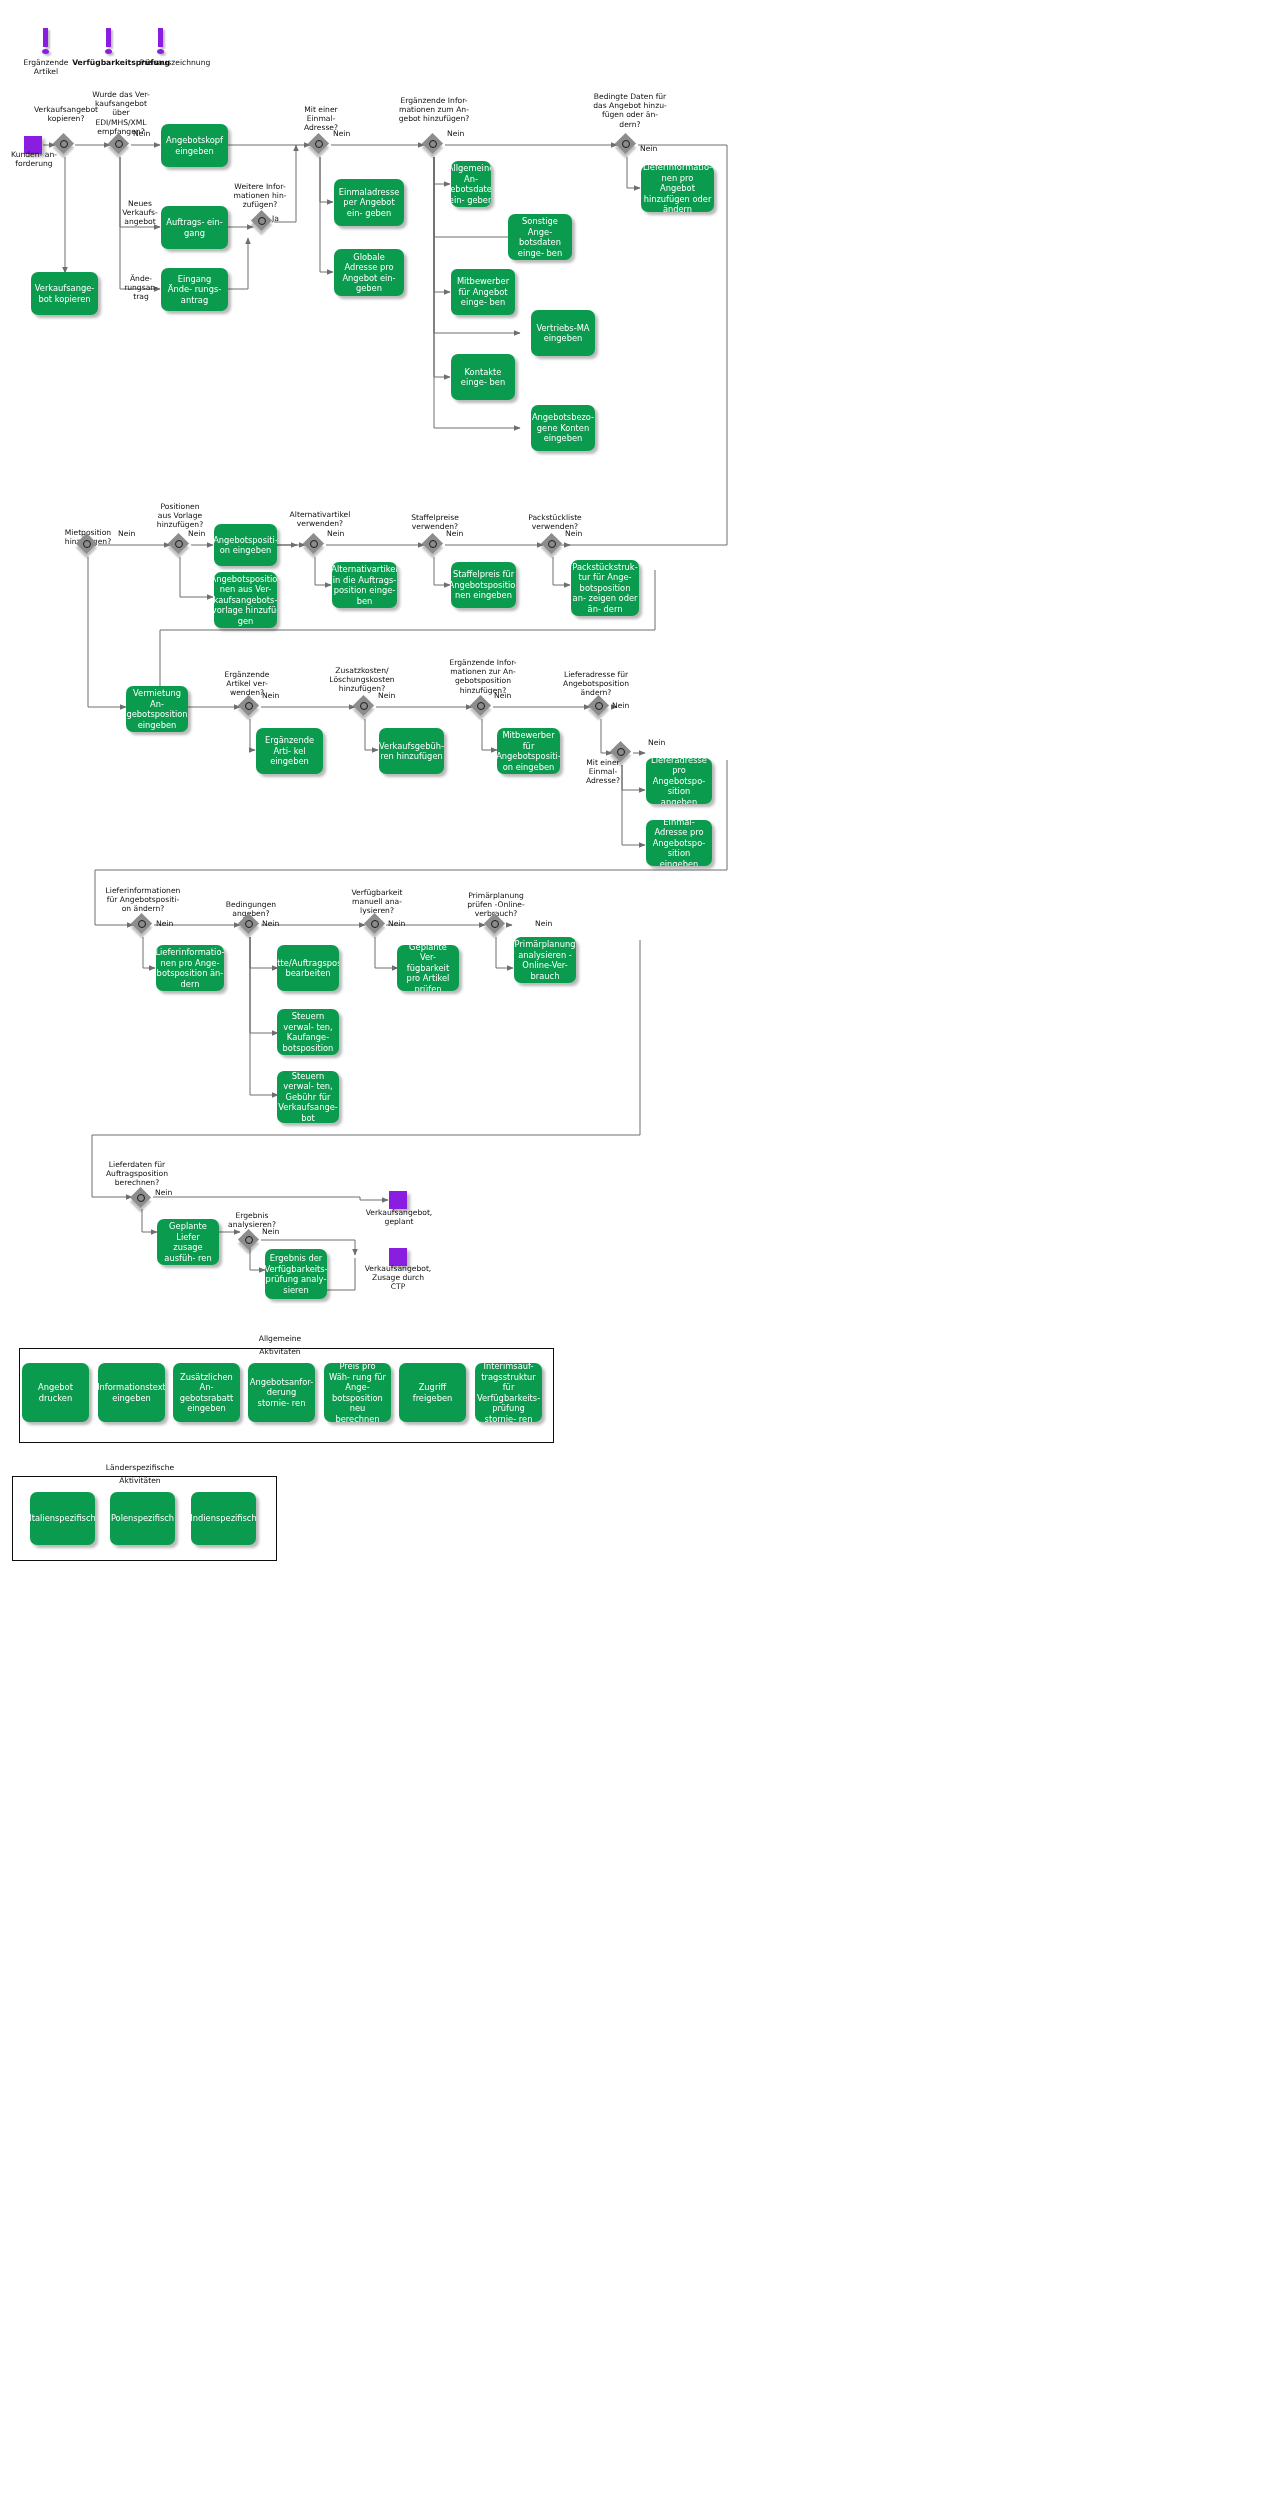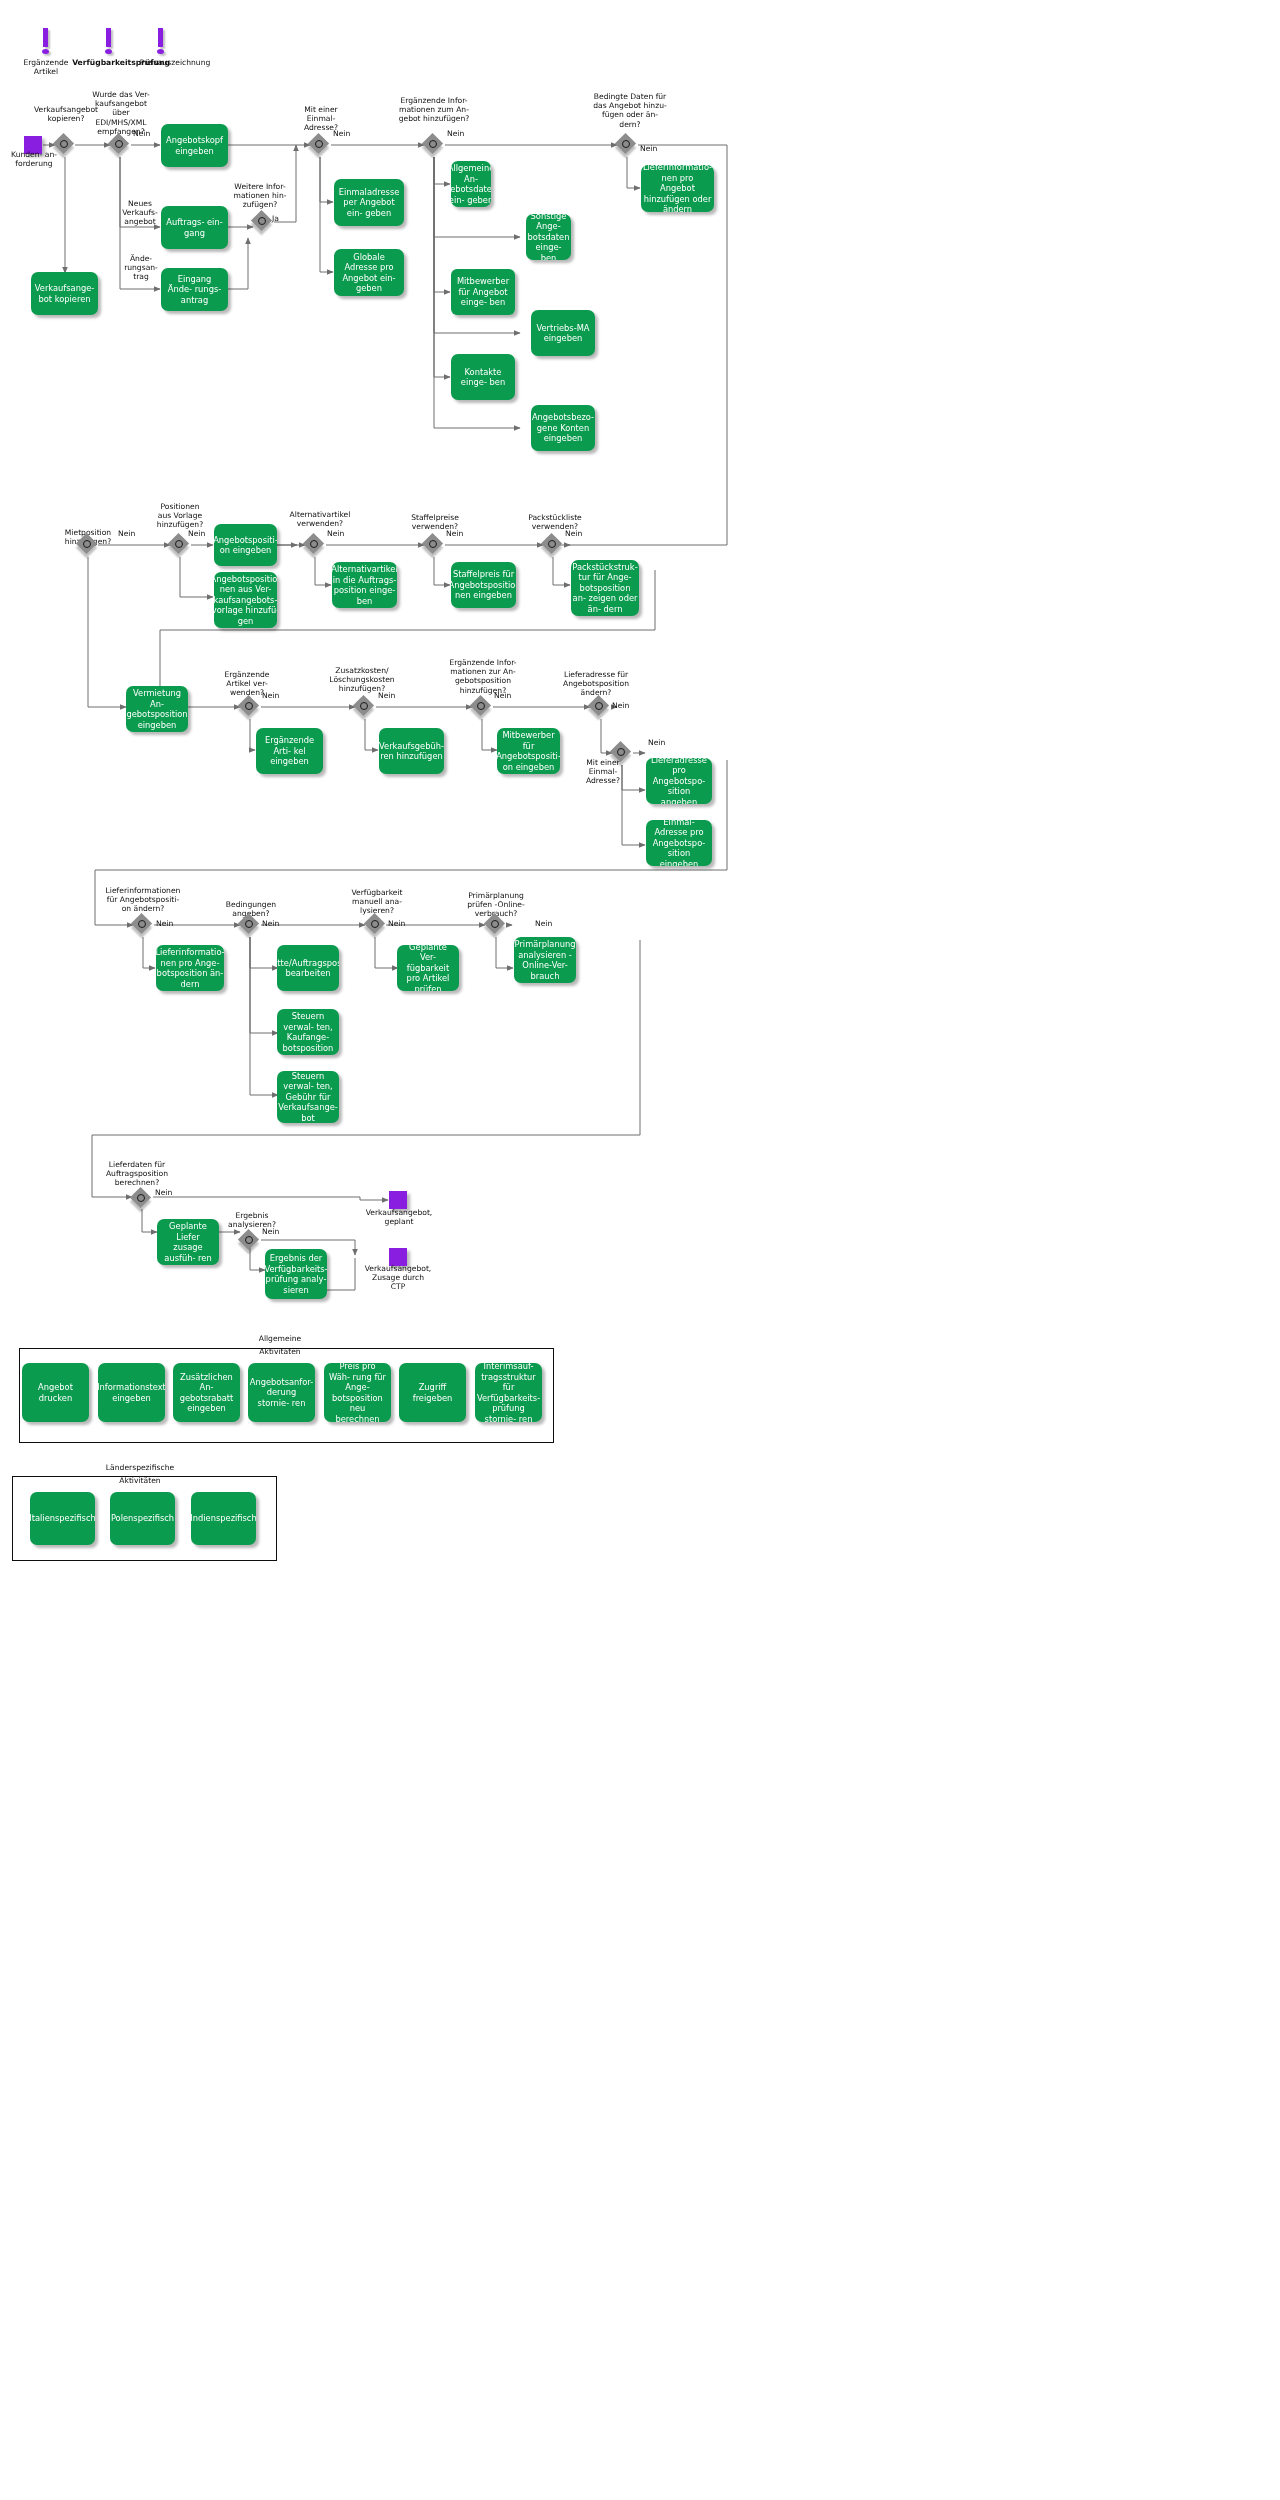--- a/index.html
+++ b/index.html
@@ -323,21 +323,21 @@
 dern?</div>
   <div class="rule" style="left:616px; top:134px;">
     <div class="dia"></div>
     <div class="ring"></div>
   </div>
   <div class="tag" style="left:640px; top:144px;">Nein</div>
 
   <div class="lbl" style="left:116px; top:199px; width:48px;">Neues
 Verkaufs-
 angebot</div>
-  <div class="lbl" style="left:118px; top:254px; width:46px;">Ände-
+  <div class="lbl" style="left:118px; top:274px; width:46px;">Ände-
 rungsan-
 trag</div>
 
   <div class="fn" style="left:161px; top:124px; width:67px; height:43px;">Angebotskopf
 eingeben</div>
   <div class="fn" style="left:161px; top:206px; width:67px; height:43px;">Auftrags- ein-
 gang</div>
   <div class="fn" style="left:161px; top:268px; width:67px; height:43px;">Eingang Ände-
 rungs- antrag</div>
   <div class="fn" style="left:31px; top:272px; width:67px; height:43px;">Verkaufsange-
@@ -346,21 +346,21 @@
   <div class="fn" style="left:334px; top:179px; width:70px; height:47px;">Einmaladresse
 per Angebot ein-
 geben</div>
   <div class="fn" style="left:334px; top:249px; width:70px; height:47px;">Globale Adresse
 pro Angebot ein-
 geben</div>
 
   <div class="fn" style="left:451px; top:161px; width:40px; height:46px;">Allgemeine An-
 gebotsdaten ein-
 geben</div>
-  <div class="fn" style="left:526px; top:214px; width:45px; height:46px;">Sonstige Ange-
+  <div class="fn" style="left:508px; top:214px; width:64px; height:46px;">Sonstige Ange-
 botsdaten einge-
 ben</div>
   <div class="fn" style="left:451px; top:269px; width:64px; height:46px;border-radius:6px;">Mitbewerber für
 Angebot einge-
 ben</div>
   <div class="fn" style="left:531px; top:310px; width:64px; height:46px;">Vertriebs-MA
 eingeben</div>
   <div class="fn" style="left:451px; top:354px; width:64px; height:46px;">Kontakte einge-
 ben</div>
   <div class="fn" style="left:531px; top:405px; width:64px; height:46px;">Angebotsbezo-

